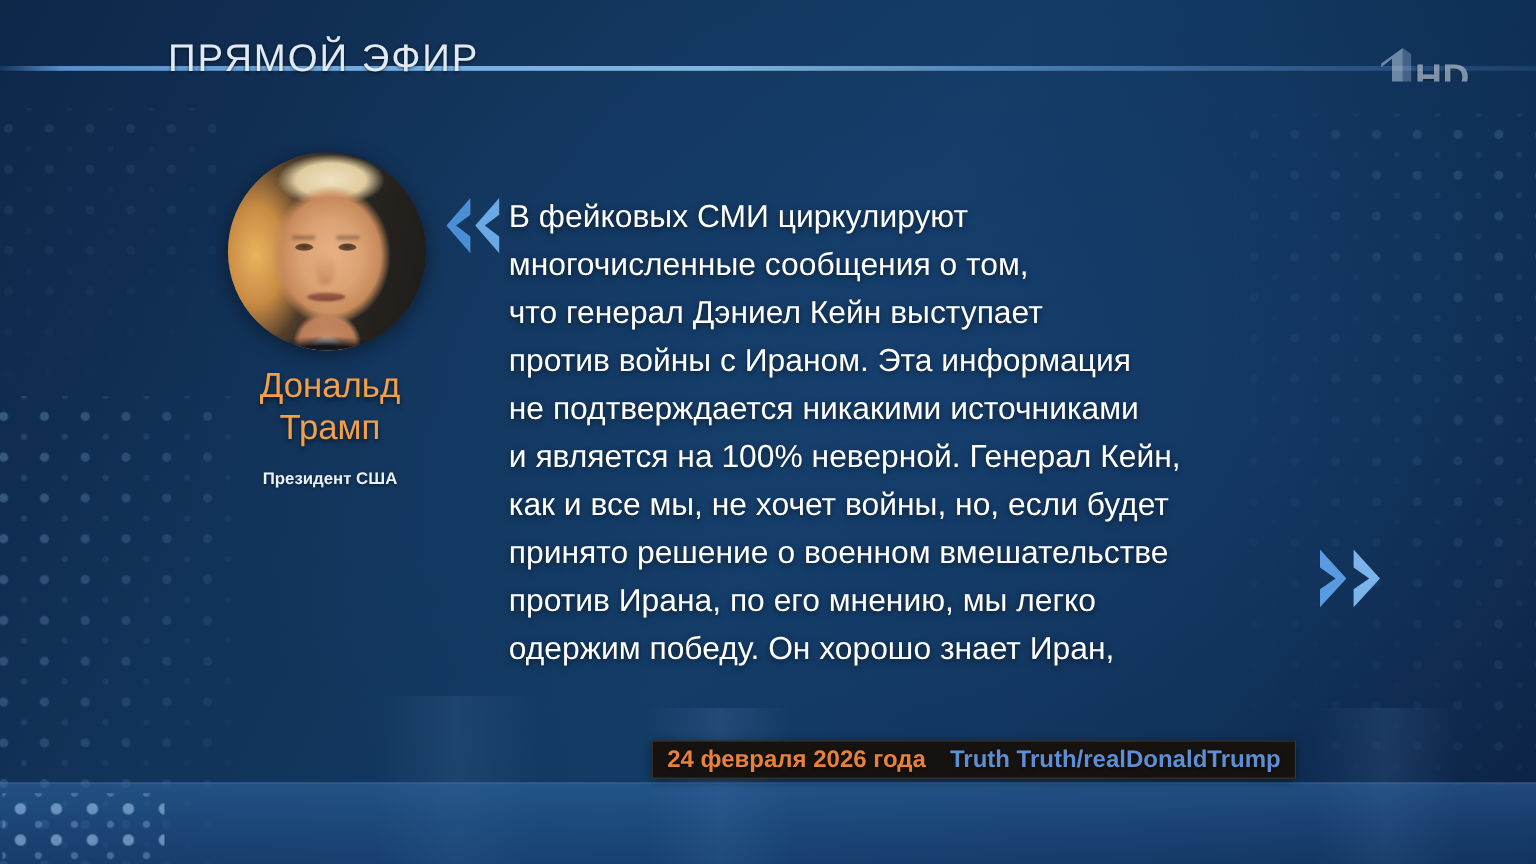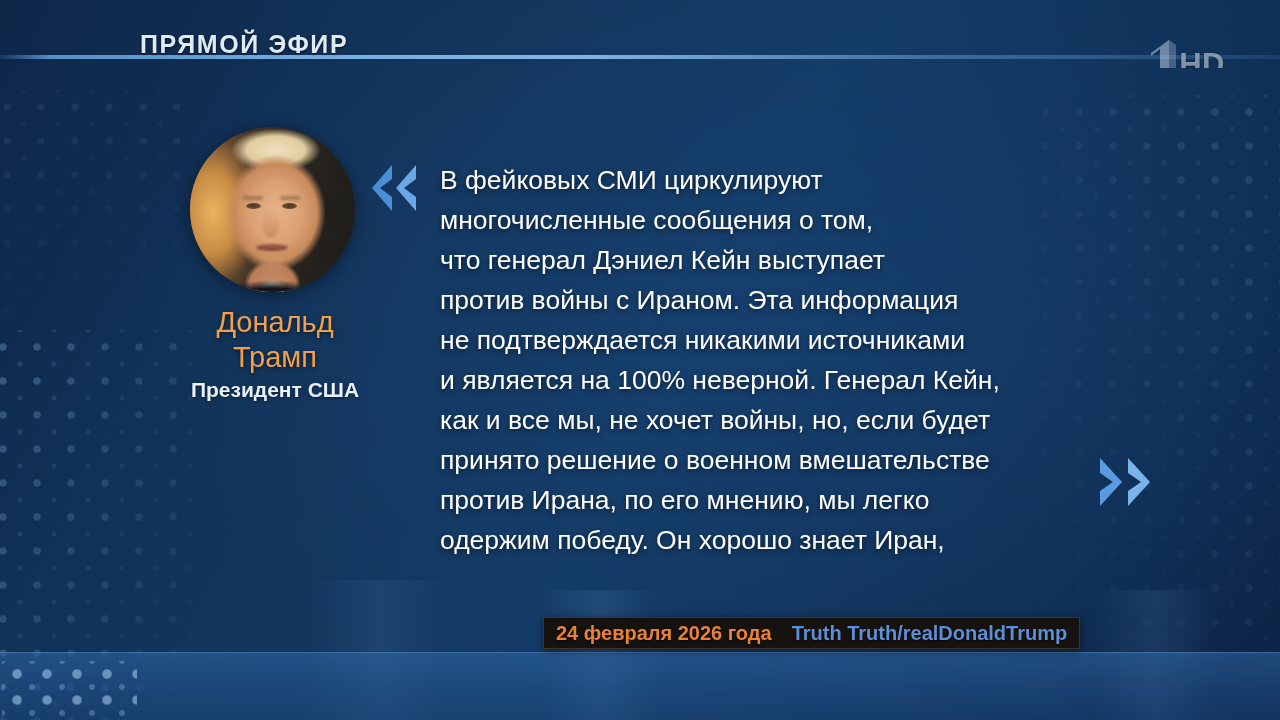--- a/index.html
+++ b/index.html
@@ -81,21 +81,21 @@
     background:linear-gradient(90deg,
       rgba(70,130,200,0.15) 0%,
       rgba(96,160,225,0.85) 4%,
       rgba(120,180,235,0.95) 24%,
       rgba(140,195,240,0.9) 46%,
       rgba(96,155,215,0.55) 72%,
       rgba(60,110,175,0.25) 100%);
   }
   #livelabel {
     position:absolute; left:140px; top:30px;
-    font-size:25px; font-weight:bold; letter-spacing:1.6px;
+    font-size:32px; font-weight:normal; letter-spacing:1.6px;
     color:#dfeaf6;
     text-shadow:0 1px 3px rgba(0,0,0,0.65);
     z-index:3;
   }
 
   
   #logo {
     position:absolute; right:55px; top:40px;
     display:flex; align-items:flex-end; gap:0; z-index:3;
     opacity:0.93;
@@ -176,37 +176,37 @@
   #speaker {
     position:absolute; left:60px; top:305px; width:430px;
     text-align:center;
   }
   #speaker .name {
     font-size:29px; font-weight:normal; line-height:1.22;
     color:#f0a04a;
     text-shadow:0 2px 4px rgba(0,0,0,0.55);
   }
   #speaker .role {
-    margin-top:2px;
-    font-size:21px; font-weight:bold;
+    margin-top:14px;
+    font-size:14px; font-weight:bold;
     color:#e9f1fa;
     text-shadow:0 1px 3px rgba(0,0,0,0.5);
   }
 
   
   #quote-open {
     position:absolute; left:372px; top:163px;
     width:48px; height:50px;
   }
   #quote-close {
     position:absolute; left:1096px; top:455px;
     width:60px; height:54px;
   }
   #quote-text {
-    position:absolute; left:440px; top:160px; width:640px;
+    position:absolute; left:424px; top:160px; width:640px;
     font-size:26.5px; line-height:40px;
     color:#ffffff;
     text-shadow:0 2px 5px rgba(0,0,0,0.55);
     white-space:pre-line;
   }
 
   
   #attrib {
     position:absolute; left:543px; top:617px;
     height:32px; padding:0 12px;

